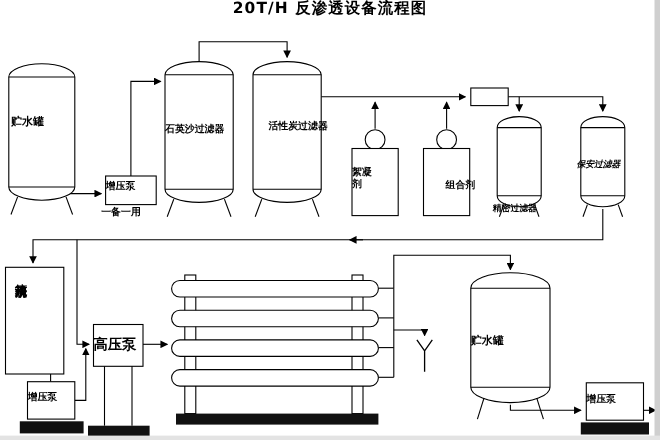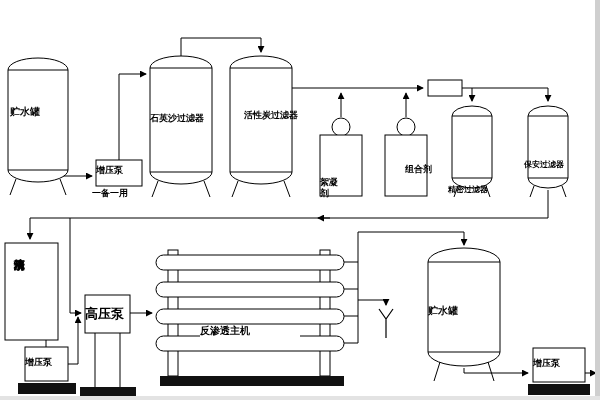--- a/index.html
+++ b/index.html
@@ -12,24 +12,24 @@
     position:absolute; z-index:2; font-weight:bold; color:#000;
     white-space:nowrap; line-height:1.2;
   }
   .ctr { text-align:left; white-space:normal; }
   #title { left:0; top:5; width:600px; text-align:center; font-size:14px; letter-spacing:1px; }
   #lbl-tank1      { left:10px;  top:106px; font-size:10px; }
   #lbl-pump1      { left:96px;  top:165px; width:46px; font-size:9px; }
   #lbl-standby    { left:92px;  top:188px; width:54px; font-size:9px; }
   #lbl-quartz     { left:150px; top:113px; width:62px; font-size:9px; }
   #lbl-carbon     { left:244px; top:110px; width:82px; font-size:9px; }
-  #lbl-floc       { left:320px; top:177px; width:20px; font-size:9px; }
+  #lbl-floc       { left:320px; top:152px; width:20px; font-size:9px; }
   #lbl-combo      { left:405px; top:164px; width:52px; font-size:9px; }
   #lbl-precision  { left:448px; top:145px; width:48px; font-size:8px;margin-top:40px; }
-  #lbl-security   { left:524px; top:160px; width:48px; font-size:8px; }
+  #lbl-security   { left:524px; top:145px; width:48px; font-size:8px;font-style:italic; }
   #lbl-cleaning   { left:12px;  top:250px; height:82px; font-size:11px;
                     writing-mode:vertical-rl; text-orientation:upright; }
   #lbl-hppump     { left:85px;  top:306px; width:45px; font-size:13px; }
   #lbl-blpump     { left:25px;  top:357px; width:43px; font-size:9px; }
   #lbl-ro         { left:200px; top:325px; width:100px; font-size:10px; background:#fff; }
   #lbl-btank      { left:428px; top:305px; width:72px; font-size:10px; }
   #lbl-brpump     { left:533px; top:358px; width:52px; font-size:9px; }
 </style>
 </head>
 <body>
@@ -169,28 +169,28 @@
       <rect x="533" y="348" width="52" height="34"></rect>
       <rect x="528" y="384" width="62" height="11" fill="#111" stroke="none"></rect>
     </g>
 
     <g>
       <rect x="595" y="0" width="5" height="400" fill="#cfcfcf"></rect>
       <rect x="0" y="396" width="600" height="4" fill="#e3e3e3"></rect>
     </g>
   </svg>
 
+  <div class="lbl" id="title">20T/H 反渗透设备流程图</div>
   <div class="lbl" id="lbl-tank1">贮水罐</div>
   <div class="lbl ctr" id="lbl-pump1">增压泵</div>
   <div class="lbl ctr" id="lbl-standby">一备一用</div>
   <div class="lbl ctr" id="lbl-quartz">石英沙过滤器</div>
   <div class="lbl ctr" id="lbl-carbon">活性炭过滤器</div>
   <div class="lbl ctr" id="lbl-floc">絮凝剂</div>
   <div class="lbl ctr" id="lbl-combo">组合剂</div>
   <div class="lbl ctr" id="lbl-precision">精密过滤器</div>
   <div class="lbl ctr" id="lbl-security">保安过滤器</div>
   <div class="lbl" id="lbl-cleaning">清洗药水箱</div>
   <div class="lbl ctr" id="lbl-hppump">高压泵</div>
   <div class="lbl ctr" id="lbl-blpump">增压泵</div>
-  <div class="lbl ctr" id="lbl-ro">反渗透主机</div>
   <div class="lbl ctr" id="lbl-btank">贮水罐</div>
   <div class="lbl ctr" id="lbl-brpump">增压泵</div>
 </div>
 
 </body></html>

